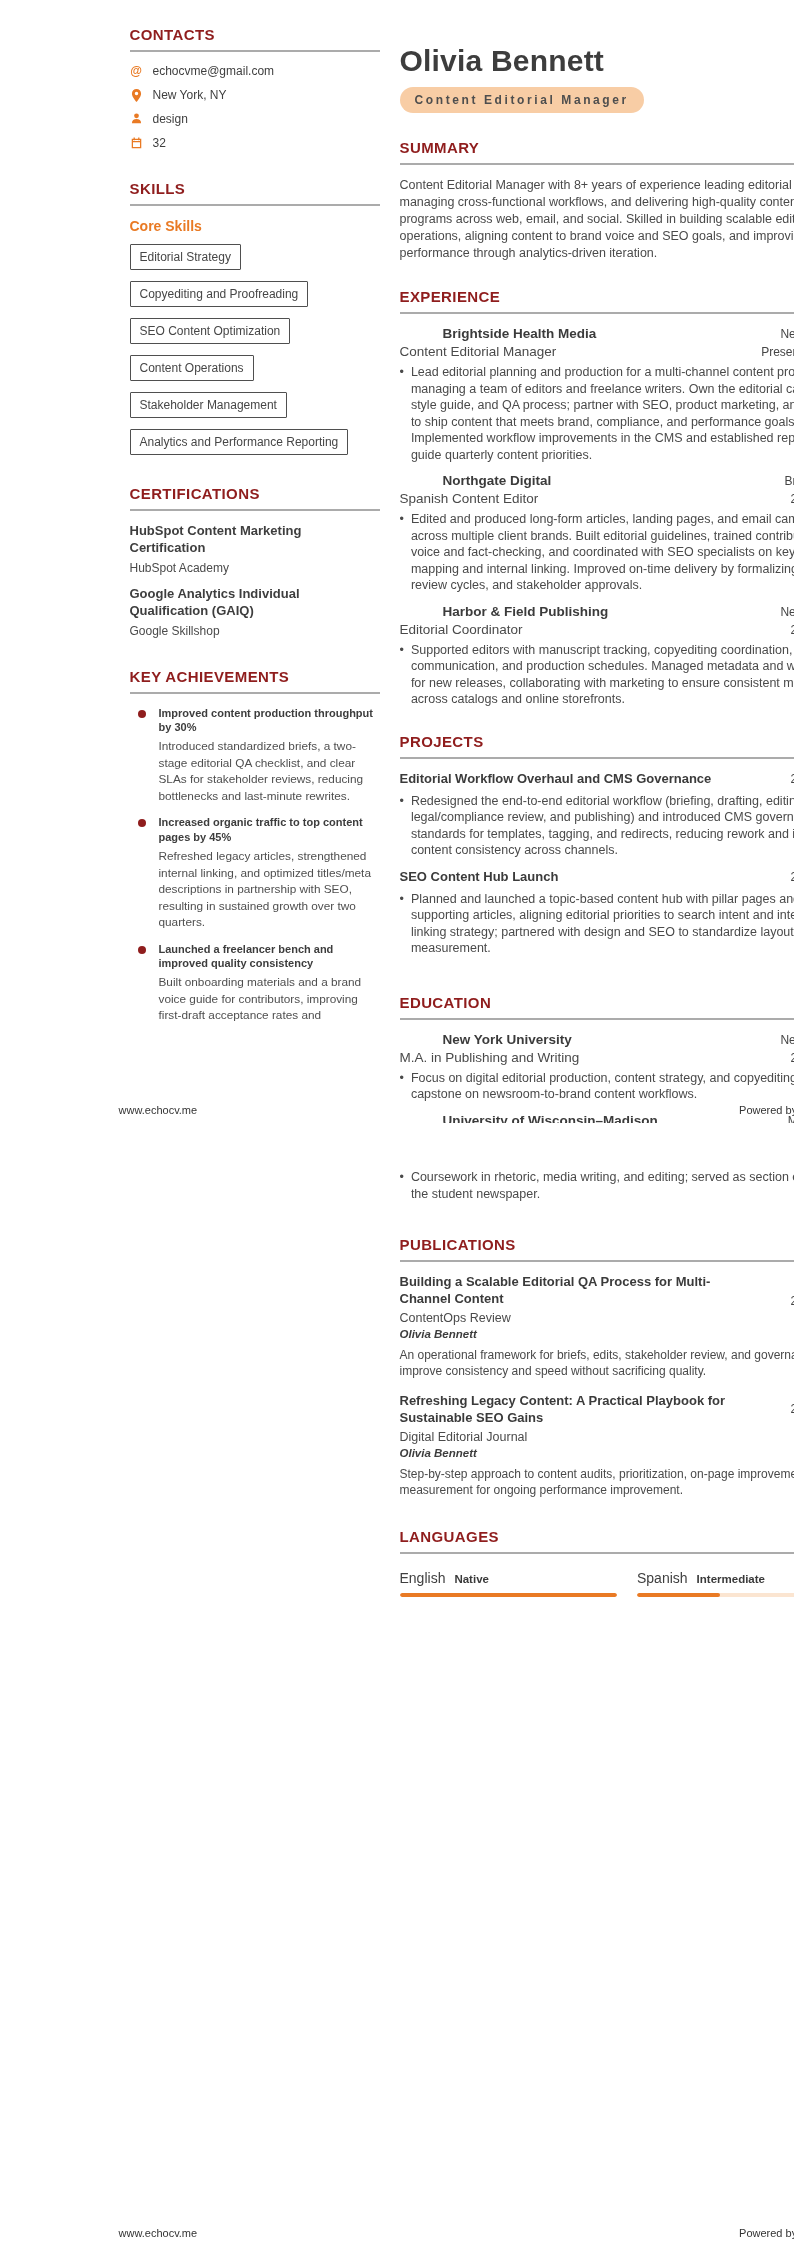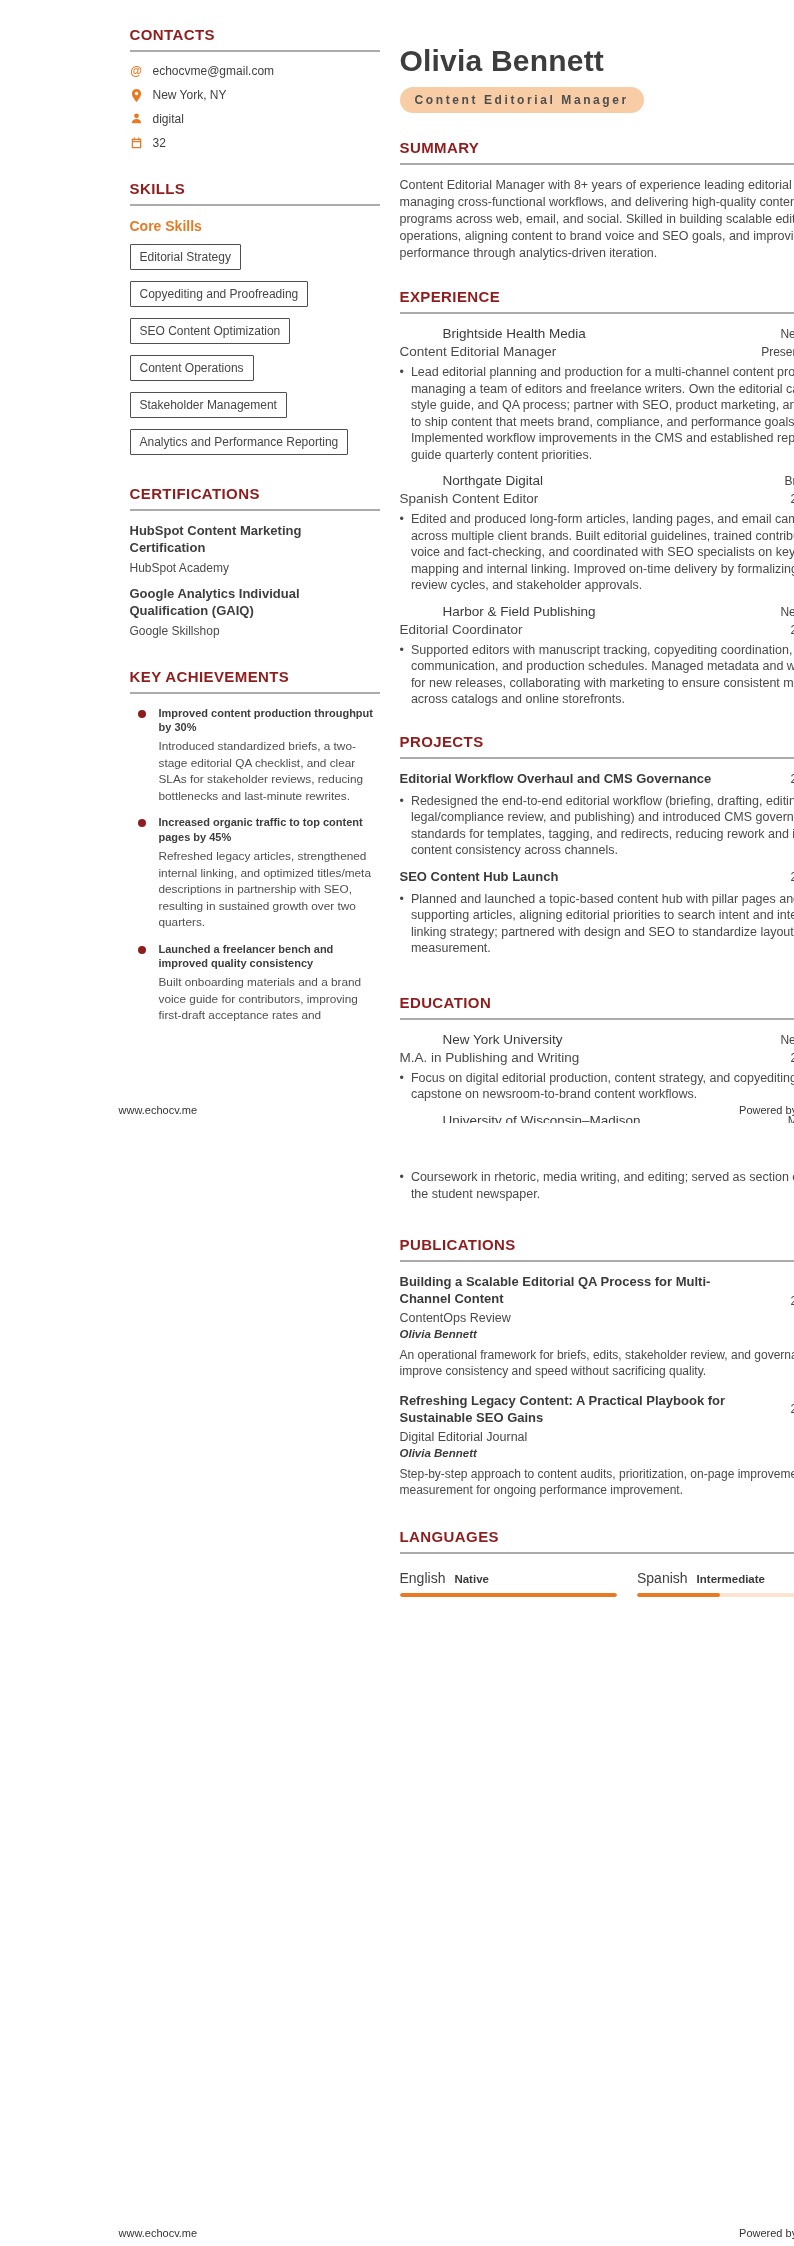--- a/index.html
+++ b/index.html
@@ -41,21 +41,21 @@
   .cert-iss  { font-size:12px; color:#4a4a4a; margin-top:4px; }
 
   
   .ach { display:flex; gap:13px; padding-left:8px; margin-bottom:11px; }
   .ach-dot { width:8px; height:8px; border-radius:50%; background:#8f1d1d; margin-top:4px; flex:0 0 8px; }
   .ach-title { font-size:11px; font-weight:700; color:#3d3d3d; line-height:1.35; }
   .ach-desc  { font-size:11.8px; color:#4f4f4f; line-height:1.4; margin-top:3px; }
 
   
   .row2 { display:flex; justify-content:space-between; align-items:baseline; }
-  .company { font-size:13.5px; font-weight:400; color:#3b3b3b;padding-left:43px; }
+  .company { font-size:13.5px; font-weight:700; color:#3b3b3b;padding-left:43px; }
   .role    { font-size:13.5px; color:#4a4a4a; margin-top:3px; }
   .rlabel  { font-size:12px; color:#454545; white-space:nowrap; }
   .entry   { margin-bottom:10px; }
   .bullet  { display:flex; gap:7px; margin-top:5px; font-size:12.5px; line-height:1.32; color:#4a4a4a; }
   .bullet .bdot { flex:0 0 auto; }
   .ptitle  { font-size:13px; font-weight:700; color:#3b3b3b; line-height:1.3; max-width:360px; }
 
   
   .pub { margin-bottom:14px; }
   .pub-src { font-size:12.5px; color:#4a4a4a; margin-top:3px; }
@@ -105,21 +105,21 @@
               </span>
               <span>New York, NY</span>
             </div>
             <div class="citem">
               <span class="cicon">
                 <svg width="11" height="12" viewBox="0 0 12 13">
                     <circle cx="6" cy="3" r="2.6" fill="#e97a24"></circle>
                     <path fill="#e97a24" d="M6 6.6c-2.9 0-5 1.6-5 4.4h10c0-2.8-2.1-4.4-5-4.4z"></path>
                   </svg>
               </span>
-              <span>digital</span>
+              <span>design</span>
             </div>
             <div class="citem">
               <span class="cicon">
                 <svg width="11" height="12" viewBox="0 0 12 13">
                     <path fill="none" stroke="#e97a24" stroke-width="1.4" d="M1.5 2.5h9v9h-9zM1.5 5h9"></path>
                     <path stroke="#e97a24" stroke-width="1.4" d="M3.5 0.5v3M8.5 0.5v3"></path>
                   </svg>
               </span>
               <span>32</span>
             </div>

